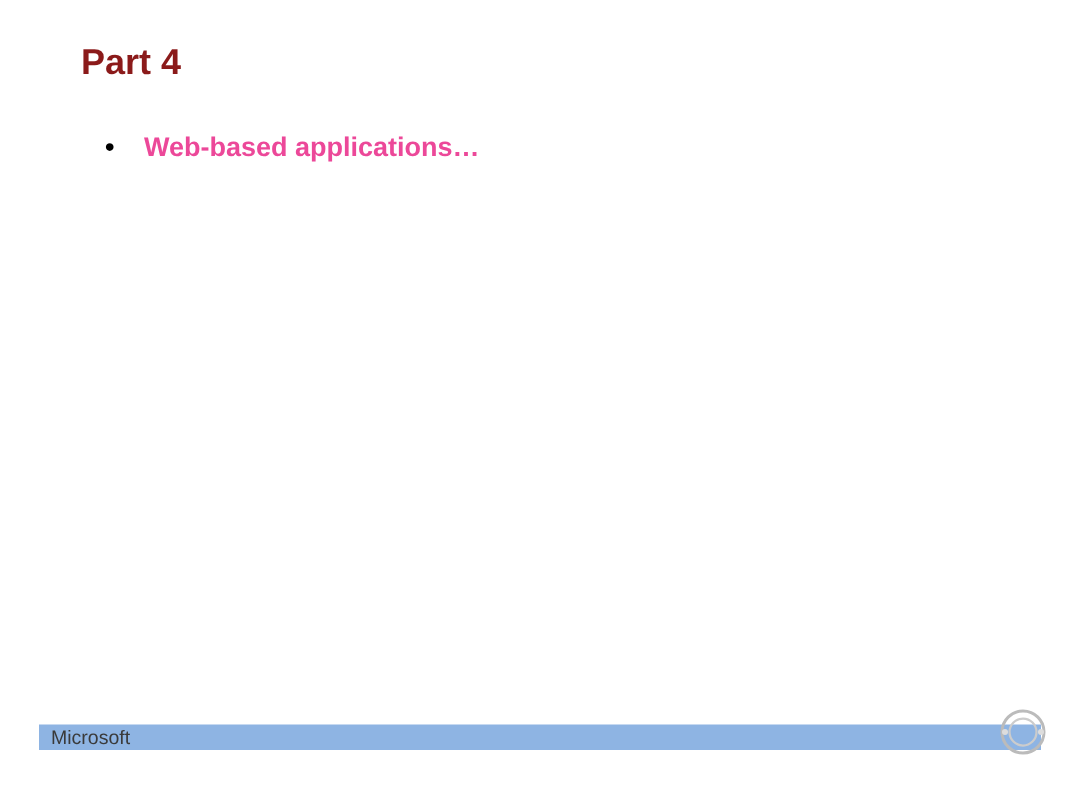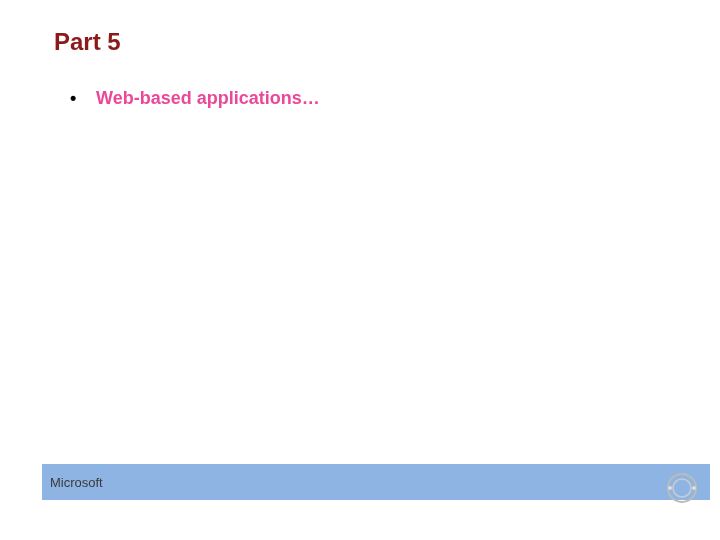--- a/index.html
+++ b/index.html
@@ -42,26 +42,25 @@
       left: 0;
       top: 0;
       font-size: 18px;
       color: #000000;
     }
     .footer-bar {
       position: absolute;
       bottom: 40px;
       left: 26px;
       width: 668px;
-      height: 36px;
+      height: 17px;
       background: #8EB4E3;
       display: flex;
       align-items: center;
       padding-left: 8px;
-      margin-left: 16px;
     }
     .footer-logo {
       font-size: 13px;
       color: #3a3a3a;
       font-family: "Segoe UI", Arial, sans-serif;
     }
     .footer-ornament {
       position: absolute;
       bottom: 34px;
       right: 20px;
@@ -69,21 +68,21 @@
       height: 36px;
     }
     .footer-ornament svg {
       width: 100%;
       height: 100%;
     }
   </style>
 </head>
 <body>
 
-<h1 class="slide-title">Part 5</h1>
+<h1 class="slide-title">Part 4</h1>
 
 <ul class="bullet-list">
   <li class="bullet-item">Web-based applications…</li>
 </ul>
 
 <div class="footer-bar">
   <span class="footer-logo">Microsoft</span>
 </div>
 
 <div class="footer-ornament">

